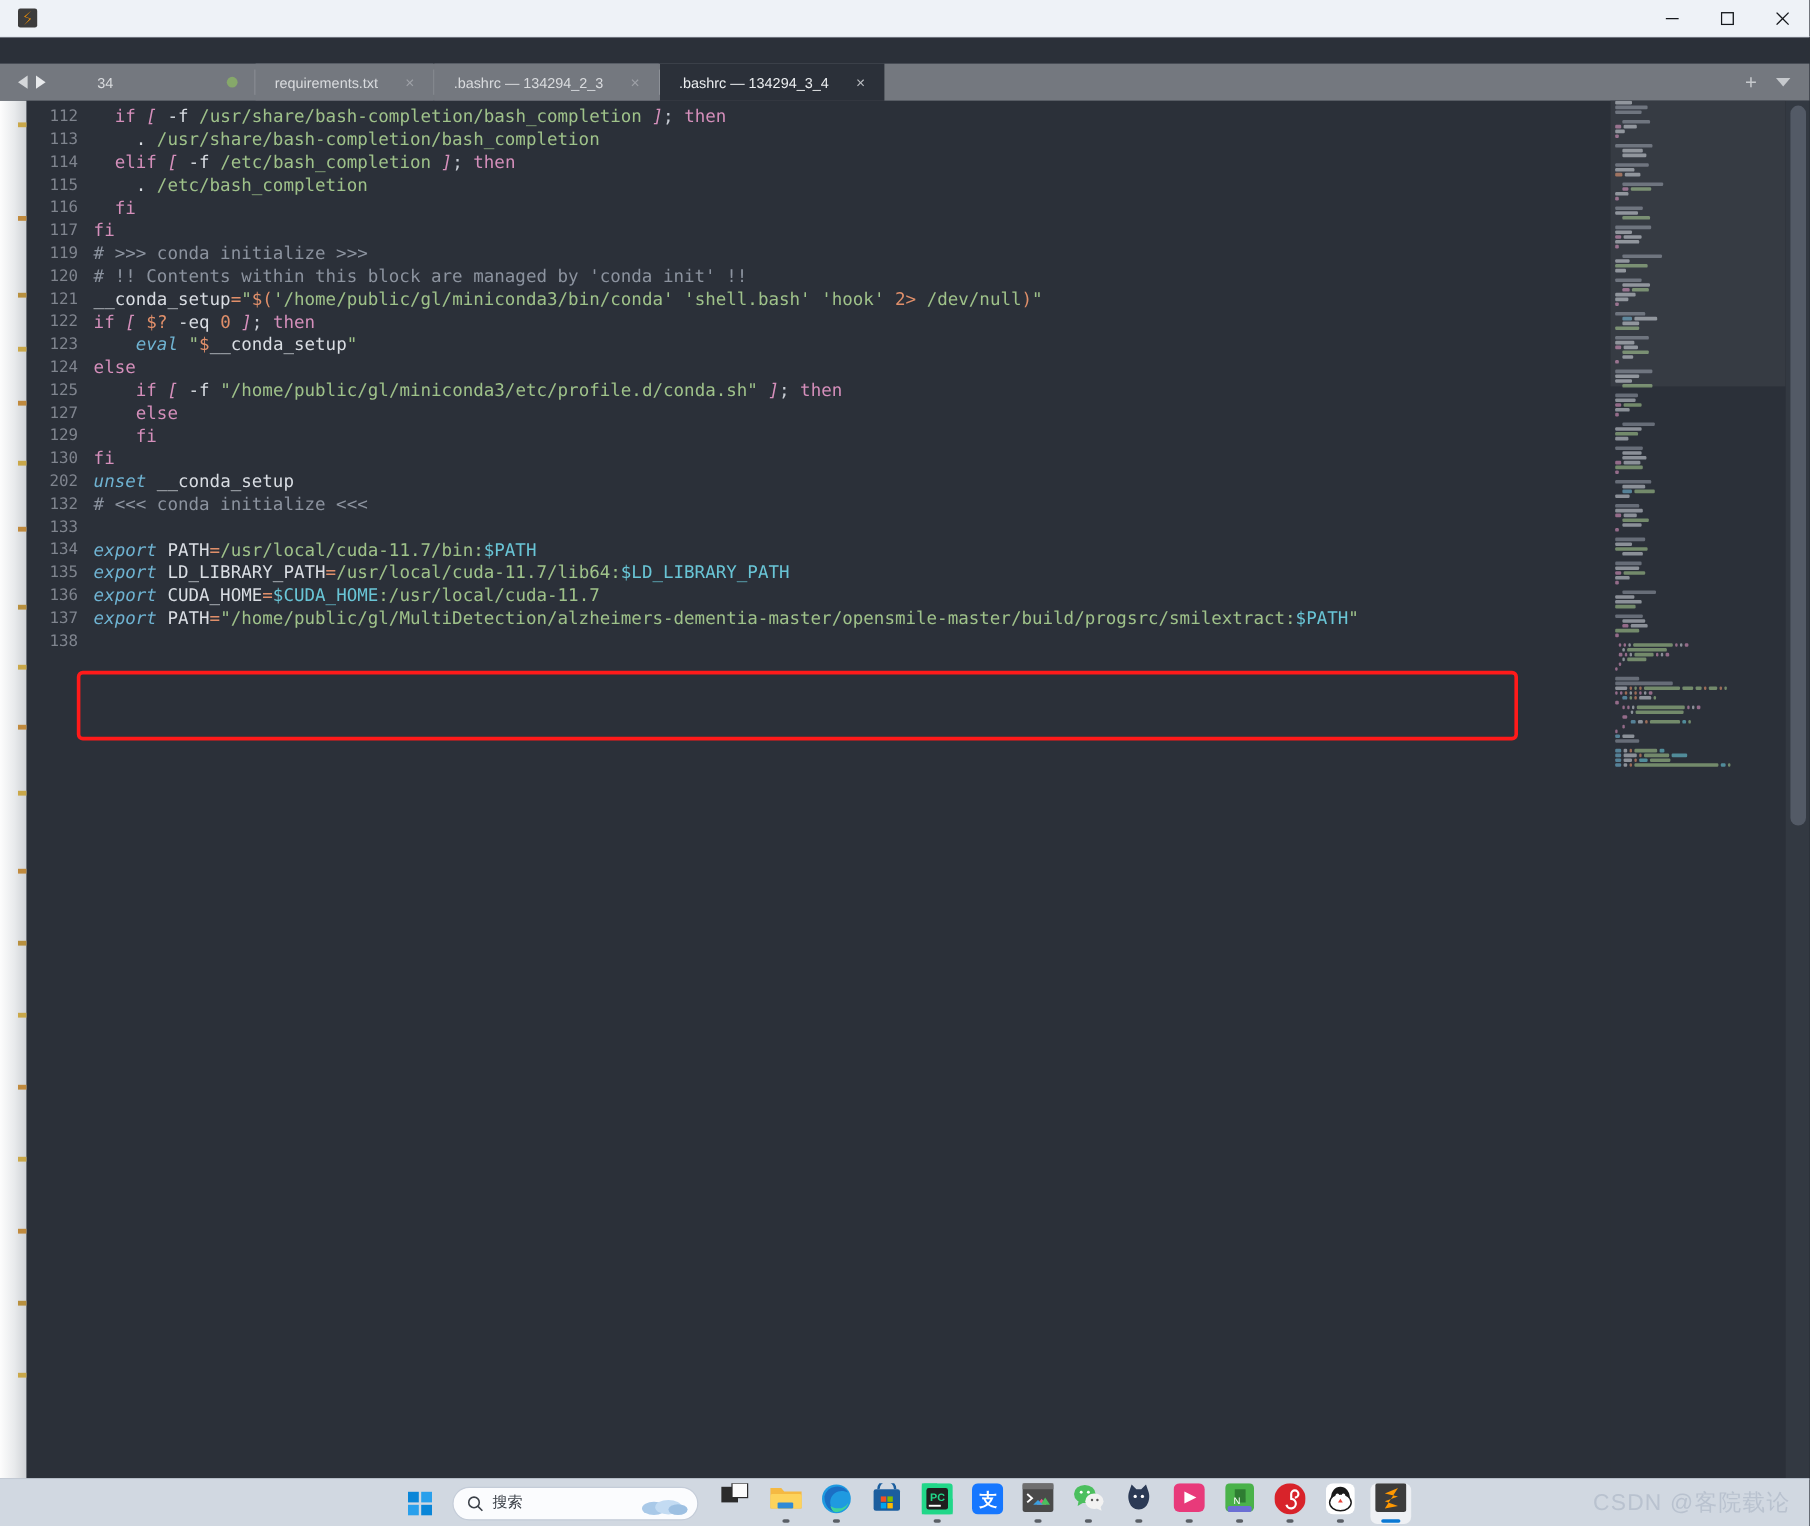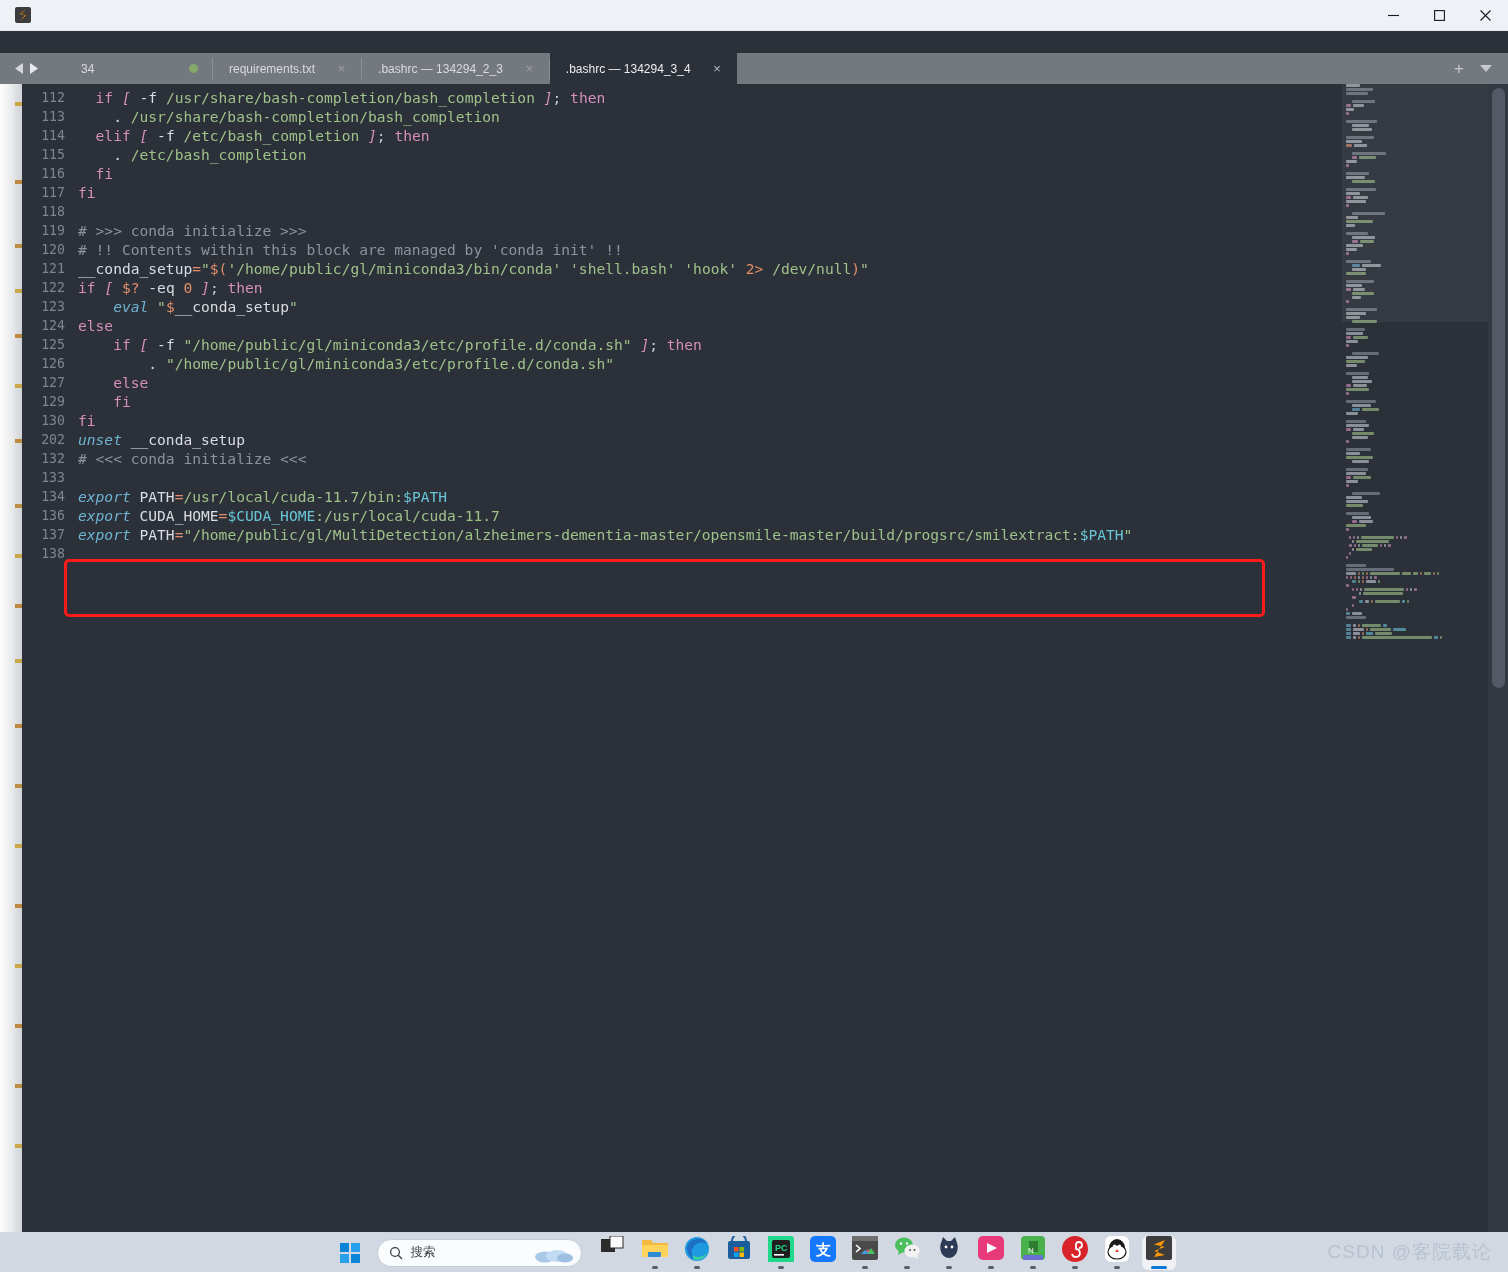--- a/index.html
+++ b/index.html
@@ -289,36 +289,35 @@
       </div>
 
     <div class="code-area">
       <div class="code-scroll" id="code-host">
           <div class="line"><div class="ln">112</div><div class="lc"><span class="t-plain">  </span><span class="t-kw">if</span><span class="t-plain"> </span><span class="t-brk">[</span><span class="t-plain"> -f </span><span class="t-str">/usr/share/bash-completion/bash_completion</span><span class="t-plain"> </span><span class="t-brk">]</span><span class="t-punc">; </span><span class="t-kw">then</span></div></div>
           <div class="line"><div class="ln">113</div><div class="lc"><span class="t-plain">    . </span><span class="t-str">/usr/share/bash-completion/bash_completion</span></div></div>
           <div class="line"><div class="ln">114</div><div class="lc"><span class="t-plain">  </span><span class="t-kw">elif</span><span class="t-plain"> </span><span class="t-brk">[</span><span class="t-plain"> -f </span><span class="t-str">/etc/bash_completion</span><span class="t-plain"> </span><span class="t-brk">]</span><span class="t-punc">; </span><span class="t-kw">then</span></div></div>
           <div class="line"><div class="ln">115</div><div class="lc"><span class="t-plain">    . </span><span class="t-str">/etc/bash_completion</span></div></div>
           <div class="line"><div class="ln">116</div><div class="lc"><span class="t-plain">  </span><span class="t-kw">fi</span></div></div>
           <div class="line"><div class="ln">117</div><div class="lc"><span class="t-kw">fi</span></div></div>
-          <div class="line"><div class="ln">118</div><div class="lc"></div></div>
           <div class="line"><div class="ln">119</div><div class="lc"><span class="t-cmt"># &gt;&gt;&gt; conda initialize &gt;&gt;&gt;</span></div></div>
           <div class="line"><div class="ln">120</div><div class="lc"><span class="t-cmt"># !! Contents within this block are managed by 'conda init' !!</span></div></div>
           <div class="line"><div class="ln">121</div><div class="lc"><span class="t-plain">__conda_setup</span><span class="t-op">=</span><span class="t-str">"</span><span class="t-op">$(</span><span class="t-str">'/home/public/gl/miniconda3/bin/conda'</span><span class="t-plain"> </span><span class="t-str">'shell.bash'</span><span class="t-plain"> </span><span class="t-str">'hook'</span><span class="t-plain"> </span><span class="t-op">2&gt;</span><span class="t-str"> /dev/null</span><span class="t-op">)</span><span class="t-str">"</span></div></div>
           <div class="line"><div class="ln">122</div><div class="lc"><span class="t-kw">if</span><span class="t-plain"> </span><span class="t-brk">[</span><span class="t-plain"> </span><span class="t-op">$?</span><span class="t-plain"> -eq </span><span class="t-num">0</span><span class="t-plain"> </span><span class="t-brk">]</span><span class="t-punc">; </span><span class="t-kw">then</span></div></div>
           <div class="line"><div class="ln">123</div><div class="lc"><span class="t-plain">    </span><span class="t-fn">eval</span><span class="t-plain"> </span><span class="t-str">"</span><span class="t-op">$</span><span class="t-plain">__conda_setup</span><span class="t-str">"</span></div></div>
           <div class="line"><div class="ln">124</div><div class="lc"><span class="t-kw">else</span></div></div>
           <div class="line"><div class="ln">125</div><div class="lc"><span class="t-plain">    </span><span class="t-kw">if</span><span class="t-plain"> </span><span class="t-brk">[</span><span class="t-plain"> -f </span><span class="t-str">"/home/public/gl/miniconda3/etc/profile.d/conda.sh"</span><span class="t-plain"> </span><span class="t-brk">]</span><span class="t-punc">; </span><span class="t-kw">then</span></div></div>
-          <div class="line"><div class="ln">126</div><div class="lc"><span class="t-plain">        . </span><span class="t-str">"/home/public/gl/miniconda3/etc/profile.d/conda.sh"</span></div></div>
           <div class="line"><div class="ln">127</div><div class="lc"><span class="t-plain">    </span><span class="t-kw">else</span></div></div>
           <div class="line"><div class="ln">129</div><div class="lc"><span class="t-plain">    </span><span class="t-kw">fi</span></div></div>
           <div class="line"><div class="ln">130</div><div class="lc"><span class="t-kw">fi</span></div></div>
           <div class="line"><div class="ln">202</div><div class="lc"><span class="t-fn">unset</span><span class="t-plain"> __conda_setup</span></div></div>
           <div class="line"><div class="ln">132</div><div class="lc"><span class="t-cmt"># &lt;&lt;&lt; conda initialize &lt;&lt;&lt;</span></div></div>
           <div class="line"><div class="ln">133</div><div class="lc"></div></div>
           <div class="line"><div class="ln">134</div><div class="lc"><span class="t-fn">export</span><span class="t-plain"> PATH</span><span class="t-op">=</span><span class="t-str">/usr/local/cuda-11.7/bin:</span><span class="t-var">$PATH</span></div></div>
+          <div class="line"><div class="ln">135</div><div class="lc"><span class="t-fn">export</span><span class="t-plain"> LD_LIBRARY_PATH</span><span class="t-op">=</span><span class="t-str">/usr/local/cuda-11.7/lib64:</span><span class="t-var">$LD_LIBRARY_PATH</span></div></div>
           <div class="line"><div class="ln">136</div><div class="lc"><span class="t-fn">export</span><span class="t-plain"> CUDA_HOME</span><span class="t-op">=</span><span class="t-var">$CUDA_HOME</span><span class="t-str">:/usr/local/cuda-11.7</span></div></div>
           <div class="line"><div class="ln">137</div><div class="lc"><span class="t-fn">export</span><span class="t-plain"> PATH</span><span class="t-op">=</span><span class="t-str">"/home/public/gl/MultiDetection/alzheimers-dementia-master/opensmile-master/build/progsrc/smilextract:</span><span class="t-var">$PATH</span><span class="t-str">"</span></div></div>
           <div class="line"><div class="ln">138</div><div class="lc"></div></div>
         </div>
       <div class="annot-box" style="left:42px; top:475px; width:1201px; height:58px;"></div>
     </div>
 
     <div class="minimap">
       <div id="minimap-host">
           <div class="mm-line" style="padding-left: 4px;">

